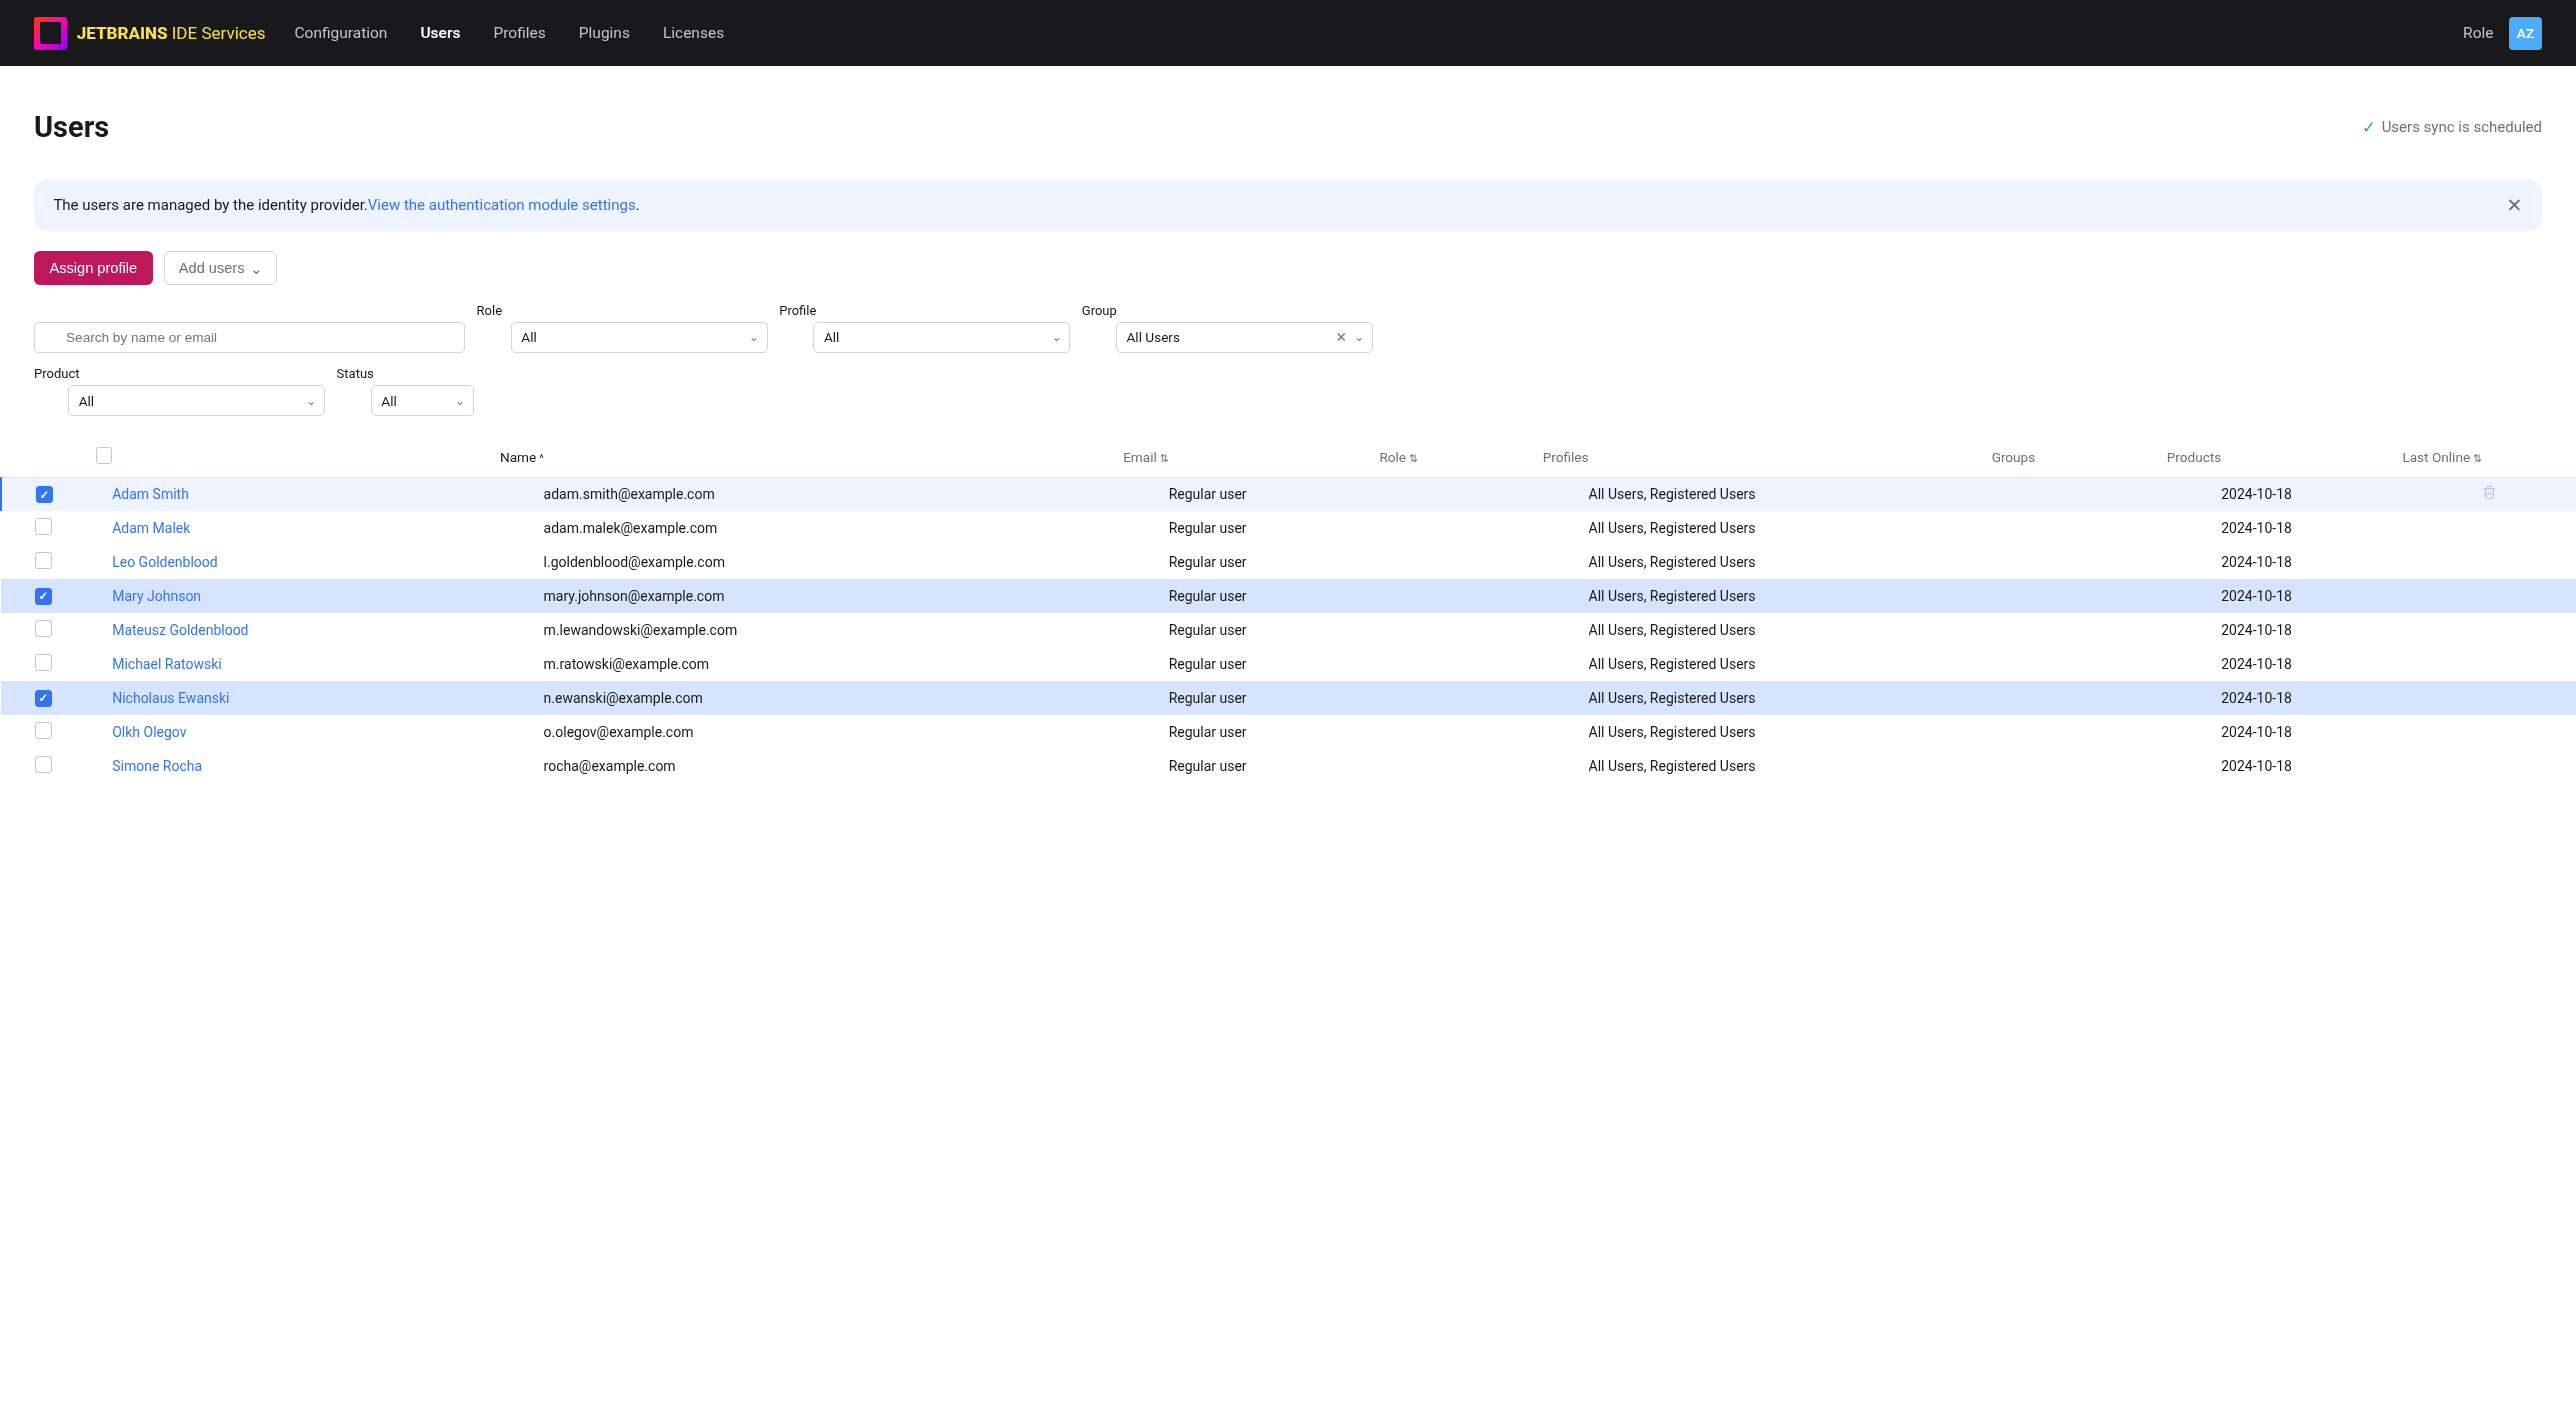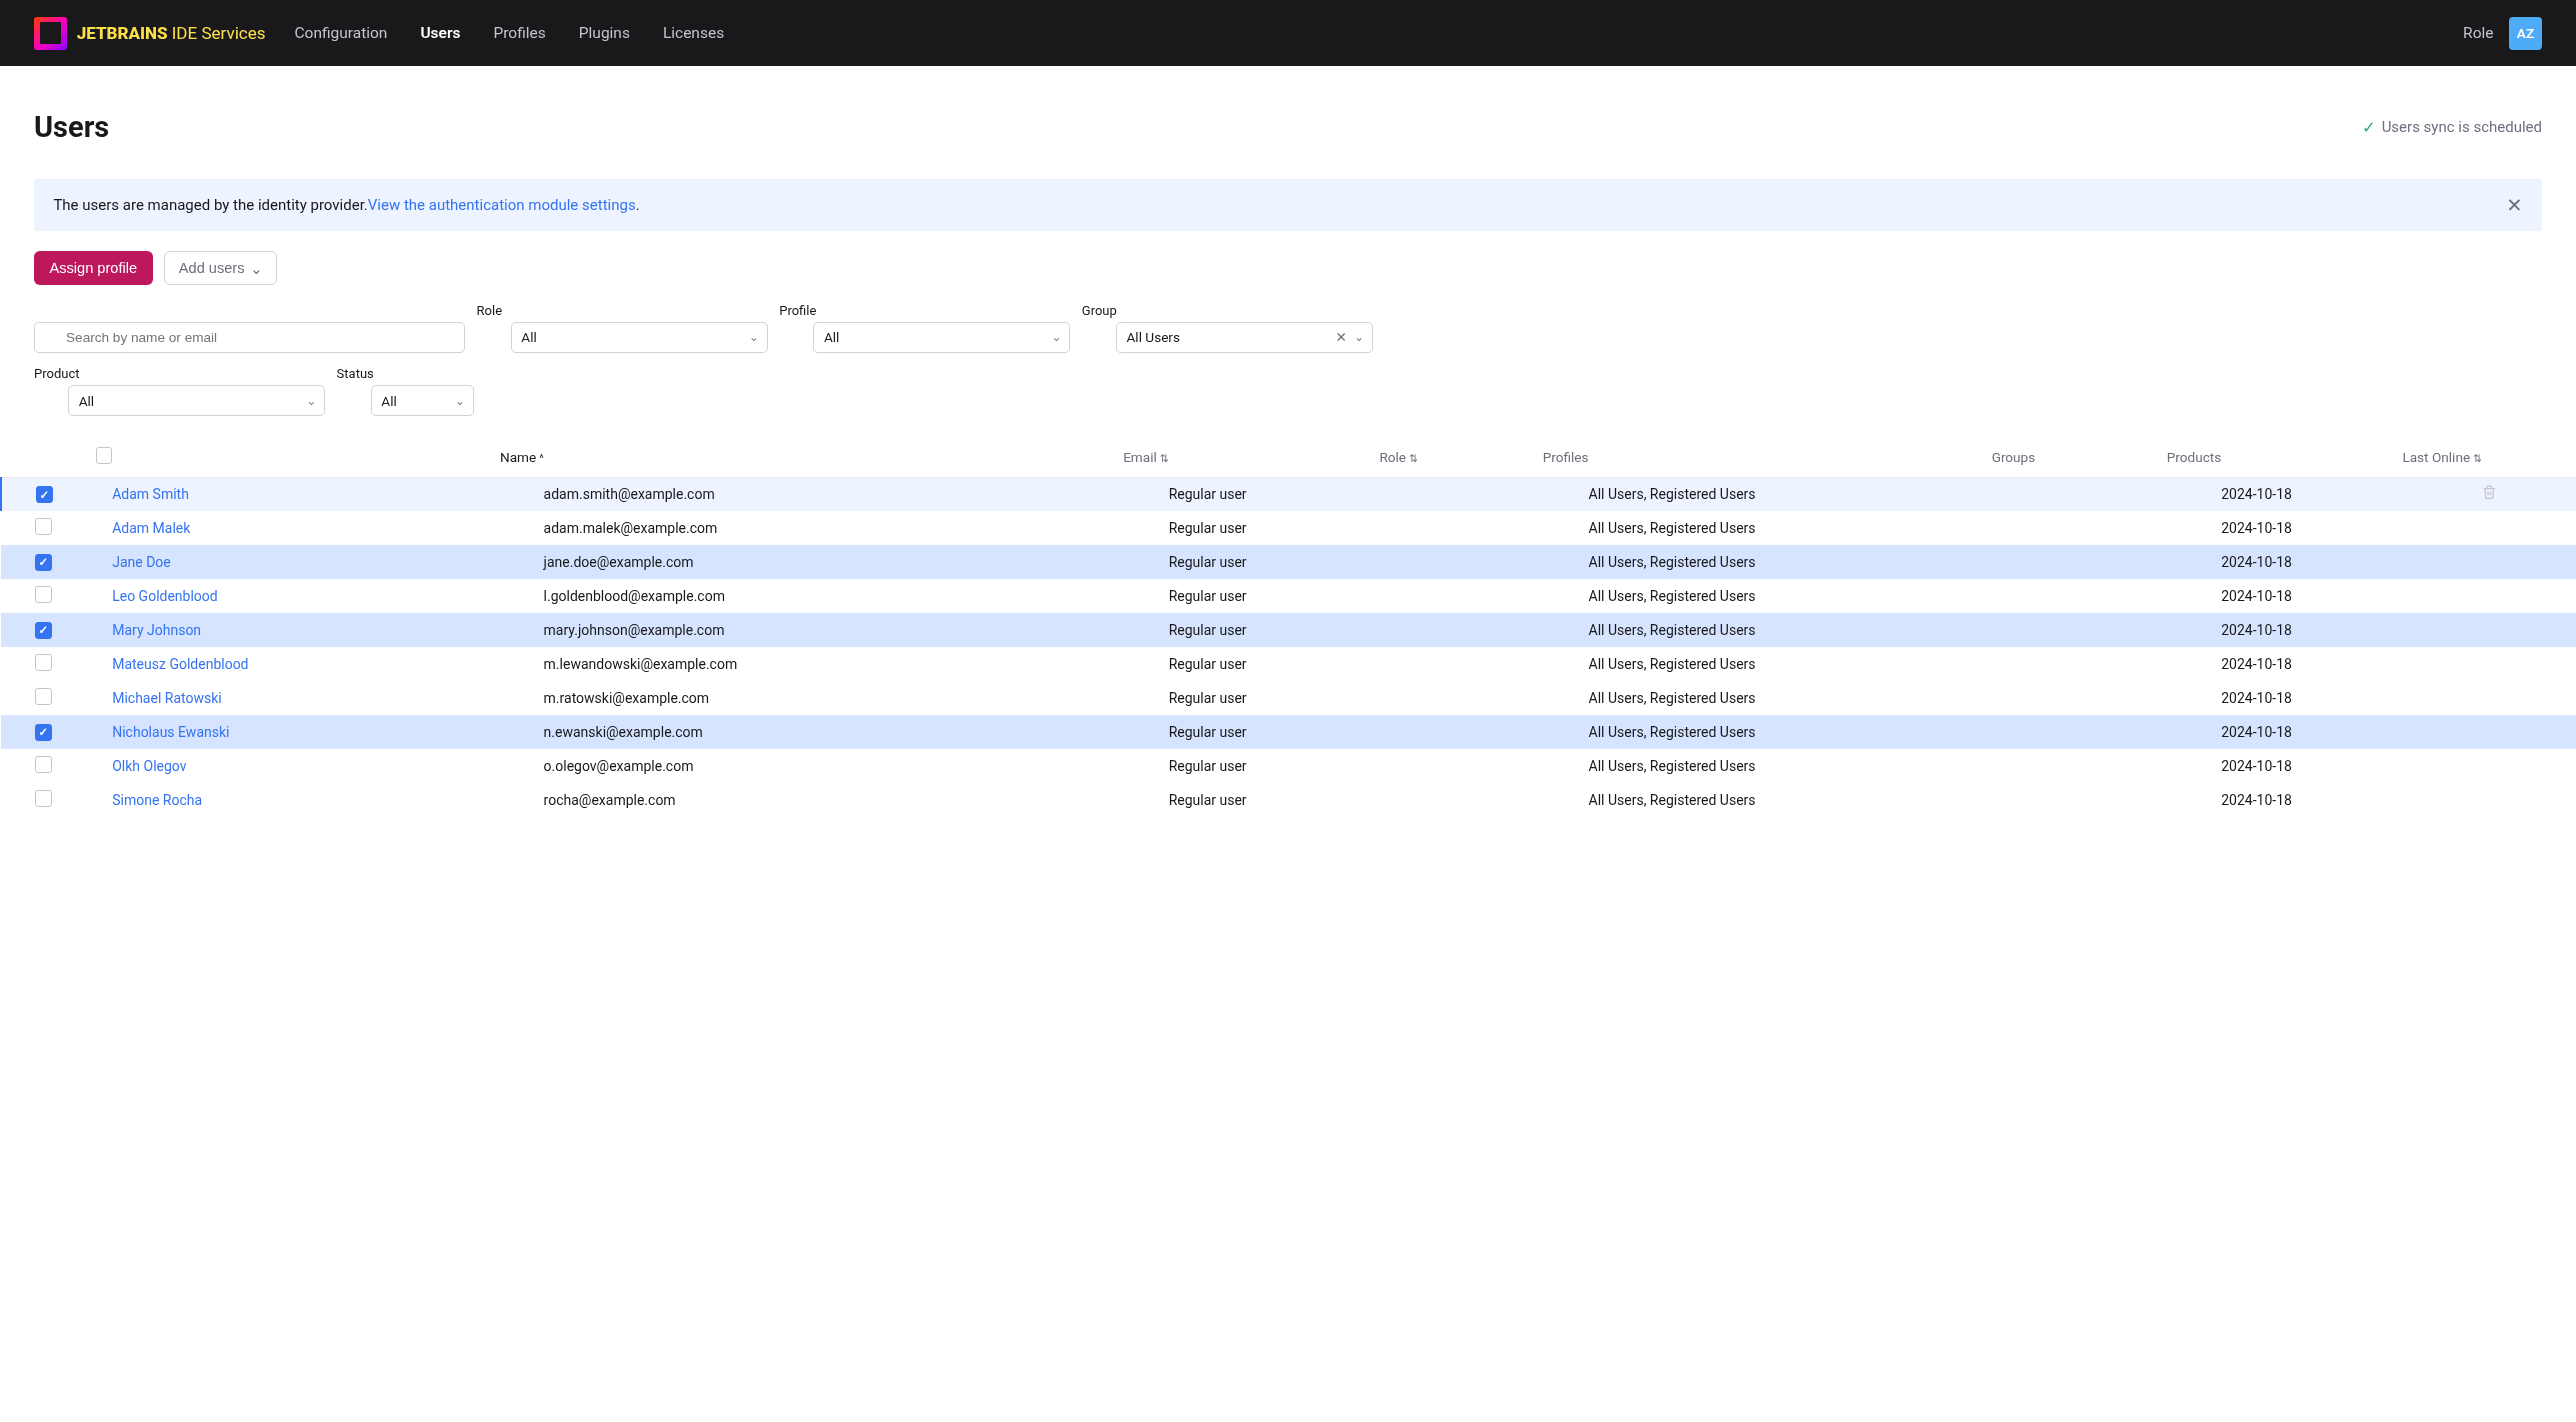--- a/index.html
+++ b/index.html
@@ -89,21 +89,21 @@
       display: flex;
       align-items: center;
       gap: 5.8px;
     }
     .check-icon {
       color: #22b07d;
       font-size: 16.5px;
     }
     .info-banner {
       background: #edf3ff;
-      border-radius: 3px;
+      border-radius: 13px;
       padding: 16.5px 19.4px;
       display: flex;
       align-items: center;
       font-size: 15px;
       margin-bottom: 19.4px;
     }
     .info-banner a { color: #3574f0; text-decoration: none; }
     .info-banner .close {
       margin-left: auto;
       color: #6c707e;
@@ -399,31 +399,20 @@
             <td class="pad-left"><span class="checkbox"></span></td>
             <td><a class="name-link" href="#">Adam Malek</a></td>
             <td>adam.malek@example.com</td>
             <td>Regular user</td>
             <td></td>
             <td>All Users, Registered Users</td>
             <td></td>
             <td>2024-10-18</td>
             <td></td>
           </tr>
-          <tr class="row sel">
-            <td class="pad-left"><span class="checkbox checked"></span></td>
-            <td><a class="name-link" href="#">Jane Doe</a></td>
-            <td>jane.doe@example.com</td>
-            <td>Regular user</td>
-            <td></td>
-            <td>All Users, Registered Users</td>
-            <td></td>
-            <td>2024-10-18</td>
-            <td></td>
-          </tr>
           <tr class="row">
             <td class="pad-left"><span class="checkbox"></span></td>
             <td><a class="name-link" href="#">Leo Goldenblood</a></td>
             <td>l.goldenblood@example.com</td>
             <td>Regular user</td>
             <td></td>
             <td>All Users, Registered Users</td>
             <td></td>
             <td>2024-10-18</td>
             <td></td>

